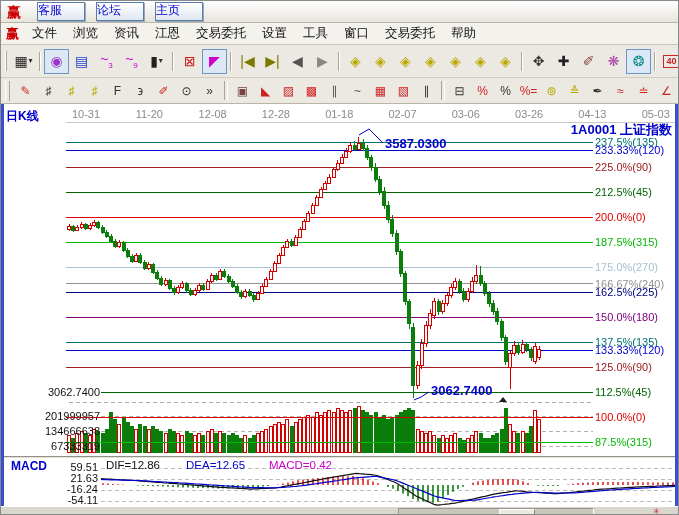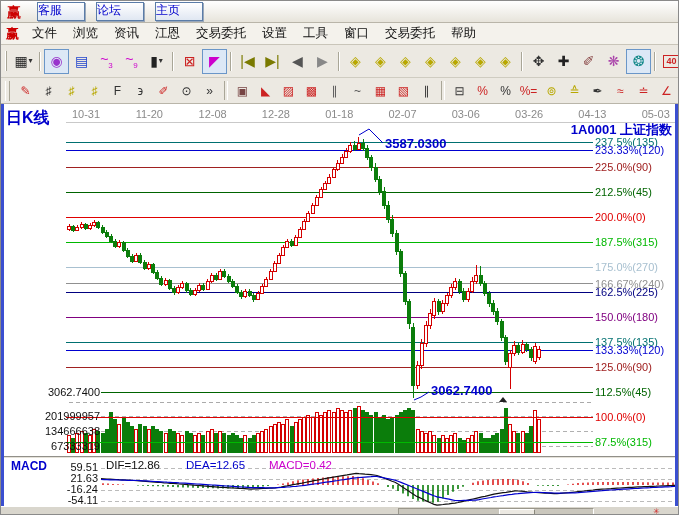--- a/index.html
+++ b/index.html
@@ -25,21 +25,21 @@
   .tbtn.pressed{background:#dce8f6;border:1px solid #6a96c8;}
   .tbtn .dd{font-size:8px;color:#333;margin-left:1px;}
   .tbtn sub{font-size:8px;}
   .tbtn .boxed{border:1px solid currentColor;font-size:9px;padding:1px 2px;font-weight:bold;}
   .sep{width:2px;height:19px;border-left:1px solid #a9a697;border-right:1px solid #ffffff;margin:0 3px;}
   .chartpane{position:absolute;left:0;top:103px;width:679px;height:352px;background:#ffffff;}
   .macdpane{position:absolute;left:0;top:455px;width:679px;height:50px;background:#ffffff;border-top:2px groove #e5e2d9;box-sizing:border-box;}
   .statusbar{position:absolute;left:0;top:505px;width:679px;height:10px;background:#d9d6cd;border-top:1px solid #ffffff;box-sizing:border-box;}
   .frame{position:absolute;top:103px;height:402px;width:3px;background:#3a4fd0;}
   .frame.left{left:0;} .frame.right{right:0;}
-  .period-label{position:absolute;left:5px;top:4px;color:#0000cc;font-size:16px;font-weight:bold;}
+  .period-label{position:absolute;left:5px;top:4px;color:#0000cc;font-size:12px;font-weight:bold;}
   .symbol-label{position:absolute;right:8px;top:17px;color:#0000cc;font-size:13px;font-weight:bold;}
   svg{position:absolute;left:0;top:0;}
   svg text{font-family:"Liberation Sans",sans-serif;}
   .scroll-track{position:absolute;left:397px;top:1px;width:196px;height:7px;background:#cac7bd;
        border:1px solid #9a978b;border-bottom-color:#fff;border-right-color:#fff;box-sizing:border-box;}
   .scroll-thumb{position:absolute;left:100px;top:0;width:34px;height:5px;background:#ece9e2;border:1px solid #fff;
        border-right-color:#8a877b;border-bottom-color:#8a877b;}
   .status-glyph{position:absolute;left:652px;top:0;font-size:8px;color:#cc2222;}
 </style>
 </head>

